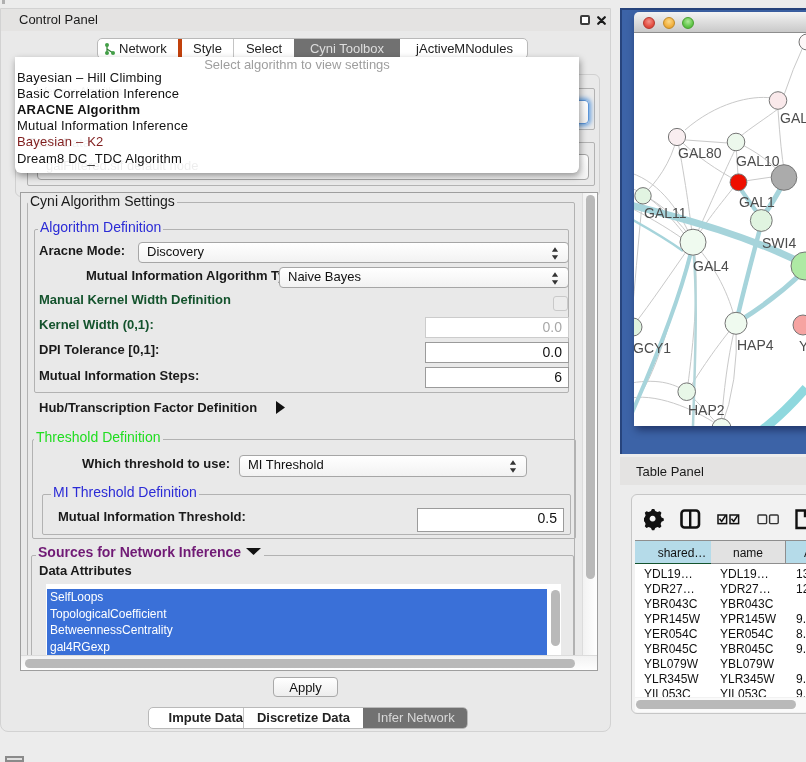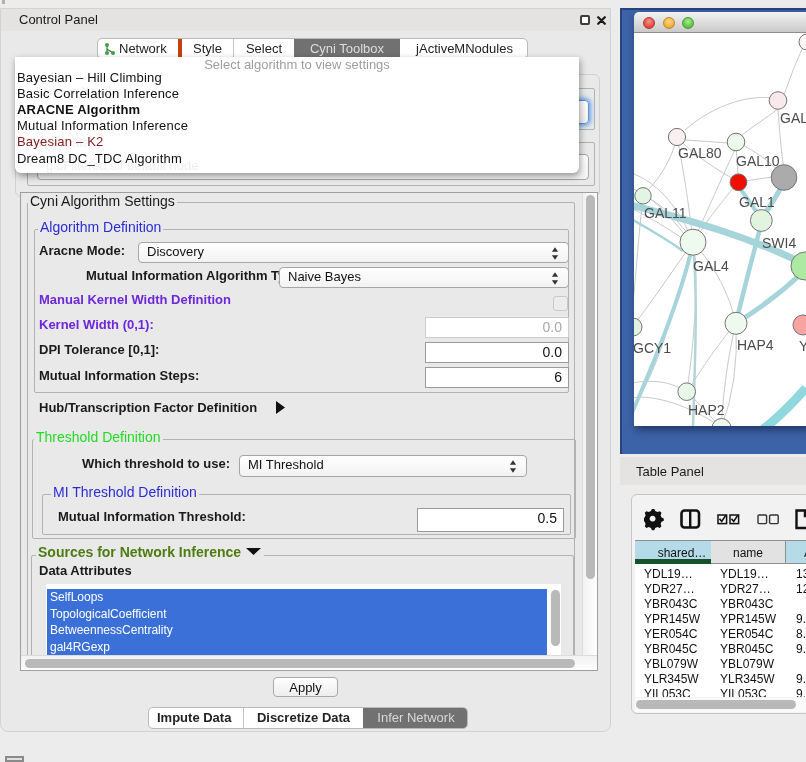--- a/index.html
+++ b/index.html
@@ -1,19 +1,19 @@
 <!DOCTYPE html>
 <html><head>
 <meta charset="utf-8">
 <style>
 * { margin:0; padding:0; box-sizing:border-box; }
 html,body { width:806px; height:762px; background:#ececec; font-family:"Liberation Sans", sans-serif; overflow:hidden; position:relative; }
 .abs { position:absolute; }
 .b13 { font-size:13px; font-weight:bold; color:#1a1a1a; }
-.g13 { font-size:13px; font-weight:bold; color:#6d28d9; }
+.g13 { font-size:13px; font-weight:bold; color:#14532d; }
 .combo { position:absolute; background:linear-gradient(#ffffff,#f2f2f2); border:1px solid #a6a6a6; border-radius:4px;padding-left:37px; }
 .combo .ctext { position:absolute; left:8px; top:1px; font-size:13px; color:#111; }
 .arrows { position:absolute; right:9px; top:4px; width:8px; height:13px; }
 .field { position:absolute; background:#fff; border:1px solid #9b9b9b; font-size:14px; color:#111; text-align:right; padding:1px 6px 0 0; }
 .gtitle { position:absolute; font-size:14px; background:#e9e9e9; padding:0 2px; }
 .groupbox { position:absolute; border:1px solid #b2b2b2; border-radius:2px; }
 </style>
 </head>
 <body>
 
@@ -120,21 +120,21 @@
           </svg>
       </div>
 
       <div class="groupbox" style="left:21px;top:301px;width:529px;height:41px;"></div>
       <div class="gtitle" style="left:30px;top:291px;color:#2b2bd6;">MI Threshold Definition</div>
 
       <div class="b13 abs" style="left:37px;top:316px;">Mutual Information Threshold:</div>
       <div class="field" style="left:396px;top:315px;width:147px;height:24px;">0.5</div>
 
       <div class="groupbox" style="left:10px;top:362px;width:543px;height:200px;"></div>
-      <div class="gtitle" style="left:15px;top:351px;color:#4d7c0f;font-weight:bold;">Sources for Network Inference&nbsp;<svg width="17" height="9" viewBox="0 0 17 9" style="vertical-align:1px;">
+      <div class="gtitle" style="left:15px;top:351px;color:#701a75;font-weight:bold;">Sources for Network Inference&nbsp;<svg width="17" height="9" viewBox="0 0 17 9" style="vertical-align:1px;">
             <path d="M1 1 L16 1 L8.5 8 Z" fill="#111"></path>
           </svg></div>
 
       <div class="b13 abs" style="left:18px;top:370px;">Data Attributes</div>
 
       <div class="abs" style="left:25px;top:391px;width:515px;height:71px;background:#fff;overflow:hidden;">
         <div class="abs" style="left:1px;top:5px;width:500px;height:70px;background:#3a70d8;"></div>
         <div class="abs" style="left:4px;top:6px;font-size:12px;color:#fff;">SelfLoops</div>
         <div class="abs" style="left:4px;top:23px;font-size:12px;color:#fff;">TopologicalCoefficient</div>
         <div class="abs" style="left:4px;top:39px;font-size:12px;color:#fff;">BetweennessCentrality</div>
@@ -150,21 +150,21 @@
     <div class="abs" style="left:0;top:462px;width:577px;height:16px;background:linear-gradient(#f2f2f2,#ffffff);border-top:1px solid #dcdcdc;">
       <div class="abs" style="left:4px;top:3px;width:550px;height:9px;background:#b9b9b9;border-radius:5px;"></div>
     </div>
   </div>
 
   <div class="abs" style="left:272px;top:668px;width:65px;height:20px;background:linear-gradient(#ffffff,#ededed);border:1px solid #a9a9a9;border-radius:4px;text-align:center;">
     <div style="margin-top:2px;font-size:13px;color:#111;">Apply</div>
   </div>
 
   <div class="abs" style="left:147px;top:698px;width:320px;height:22px;background:#fff;border:1px solid #b9b9b9;border-radius:5px;overflow:hidden;">
-    <div class="abs" style="left:0;top:0;width:95px;height:22px;border-right:1px solid #c4c4c4;text-align:left;padding-left:8px;">
+    <div class="abs" style="left:0;top:0;width:95px;height:22px;border-right:1px solid #c4c4c4;text-align:right;padding-left:8px;">
       <div style="margin-top:2px;font-size:13px;font-weight:bold;color:#222;">Impute Data</div>
     </div>
     <div class="abs" style="left:95px;top:0;width:119px;height:22px;text-align:center;">
       <div style="margin-top:2px;font-size:13px;font-weight:bold;color:#222;">Discretize Data</div>
     </div>
     <div class="abs" style="left:214px;top:0;width:106px;height:28px;background:#717171;text-align:center;">
       <div style="margin-top:2px;font-size:13px;font-weight:500;color:#d8d8d8;">Infer Network</div>
     </div>
   </div>
 </div>
@@ -290,21 +290,21 @@
       <path d="M75.5 9.8 l2.2 2.6 4 -6" fill="none" stroke="#111" stroke-width="1.6"></path>
       <rect x="86" y="6" width="8.6" height="8.6" fill="none" stroke="#111" stroke-width="1.5"></rect>
       <path d="M87.5 9.8 l2.2 2.6 4 -6" fill="none" stroke="#111" stroke-width="1.6"></path>
       <rect x="114" y="6" width="8.6" height="8.6" rx="1" fill="none" stroke="#333" stroke-width="1.4"></rect>
       <rect x="125.6" y="6" width="8.6" height="8.6" rx="1" fill="none" stroke="#333" stroke-width="1.4"></rect>
       <path d="M152.5 1.5 h9 l5 5 v12.5 h-14 Z M161 1.5 v5.5 h5.5" fill="none" stroke="#111" stroke-width="2.4"></path>
     </g>
   </svg>
 
   <div class="abs" style="left:3px;top:45px;width:177px;height:26px;background:#fff;overflow:hidden;font-size:12px;color:#111;">
-    <div class="abs" style="left:0;top:0;width:95px;height:24px;background:#b5dbe9;border-right:1px solid #8e8e8e;border-top:1px solid #8e8e8e;border-bottom:5px solid #14532d;text-align:center;">
+    <div class="abs" style="left:0;top:0;width:95px;height:24px;background:#b5dbe9;border-right:1px solid #8e8e8e;border-top:1px solid #8e8e8e;border-bottom:1px solid #14532d;text-align:center;">
         <div style="margin-top:5px;">shared…</div>
       </div>
     <div class="abs" style="left:76px;top:0;width:75px;height:24px;background:#e2e2e2;border-right:1px solid #8e8e8e;border-top:1px solid #8e8e8e;border-bottom:1px solid #8e8e8e;text-align:center;">
         <div style="margin-top:5px;">name</div>
       </div>
     <div class="abs" style="left:151px;top:0;width:30px;height:24px;background:#b5dbe9;border-top:1px solid #8e8e8e;border-bottom:1px solid #8e8e8e;">
         <div style="margin-top:5px;padding-left:18px;">A</div>
       </div>
   </div>
 

